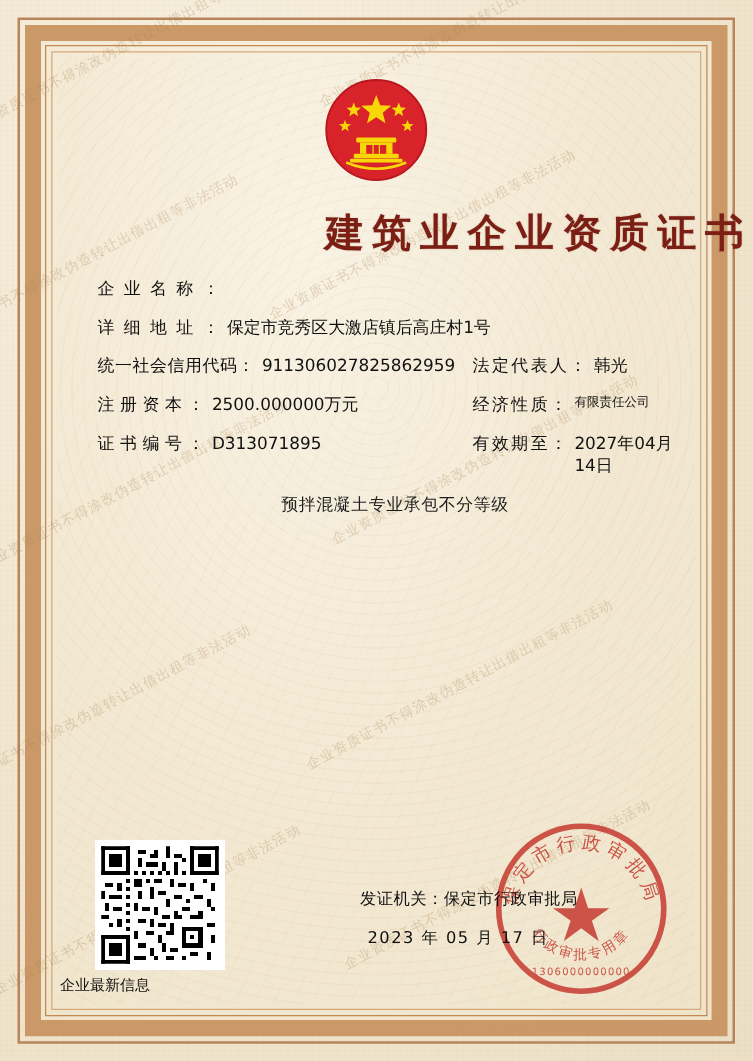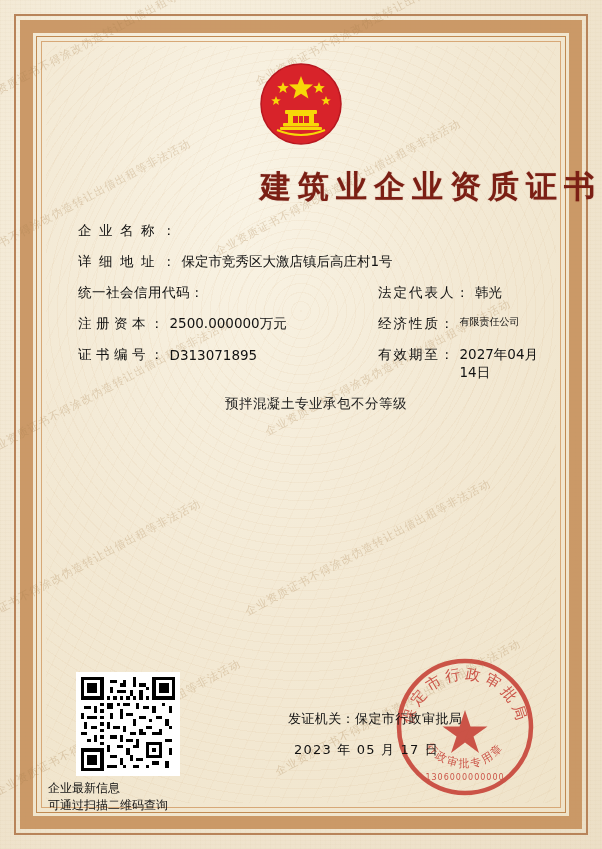--- a/index.html
+++ b/index.html
@@ -286,20 +286,21 @@
         <span class="lbl sp4">详细地址</span>
         <span class="lbl colon">：</span>
         <span class="val">保定市竞秀区大激店镇后高庄村1号</span>
       </div>
     </div>
 
     <div class="row">
       <div class="col-left">
         <span class="lbl sp1">统一社会信用代码</span>
         <span class="lbl colon">：</span>
+        <span class="val">911306027825862959</span>
       </div>
       <div class="col-right">
         <span class="lbl sp2">法定代表人</span>
         <span class="lbl colon">：</span>
         <span class="val">韩光</span>
       </div>
     </div>
 
     <div class="row">
       <div class="col-left">
@@ -438,21 +439,20 @@
         <rect x="26" y="19" width="2" height="1"></rect>
           <rect x="27" y="22" width="1" height="2"></rect>
         <rect x="19" y="17" width="1" height="1"></rect>
           <rect x="22" y="17" width="2" height="1"></rect>
       </g>
     </svg>
   </div>
 
   <div class="qr-caption">
     <div>企业最新信息</div>
-    <div>可通过扫描二维码查询</div>
   </div>
 
   <div class="seal">
     <svg width="150" height="150" viewBox="0 0 150 150">
       <circle cx="75" cy="75" r="66" fill="none" stroke="#c3342a" stroke-width="4.5"></circle>
       <g fill="#c3342a">
         <polygon points="75,58 80.5,74.5 97.5,74.5 83.5,84.5 89,101 75,90.5 61,101 66.5,84.5 52.5,74.5 69.5,74.5"></polygon>
       </g>
       <path id="sealArcTop" d="M 22 80 A 53 53 0 0 1 128 80" fill="none"></path>
       <text font-size="15" fill="#c3342a" letter-spacing="4" font-family="DejaVu Sans, sans-serif">

